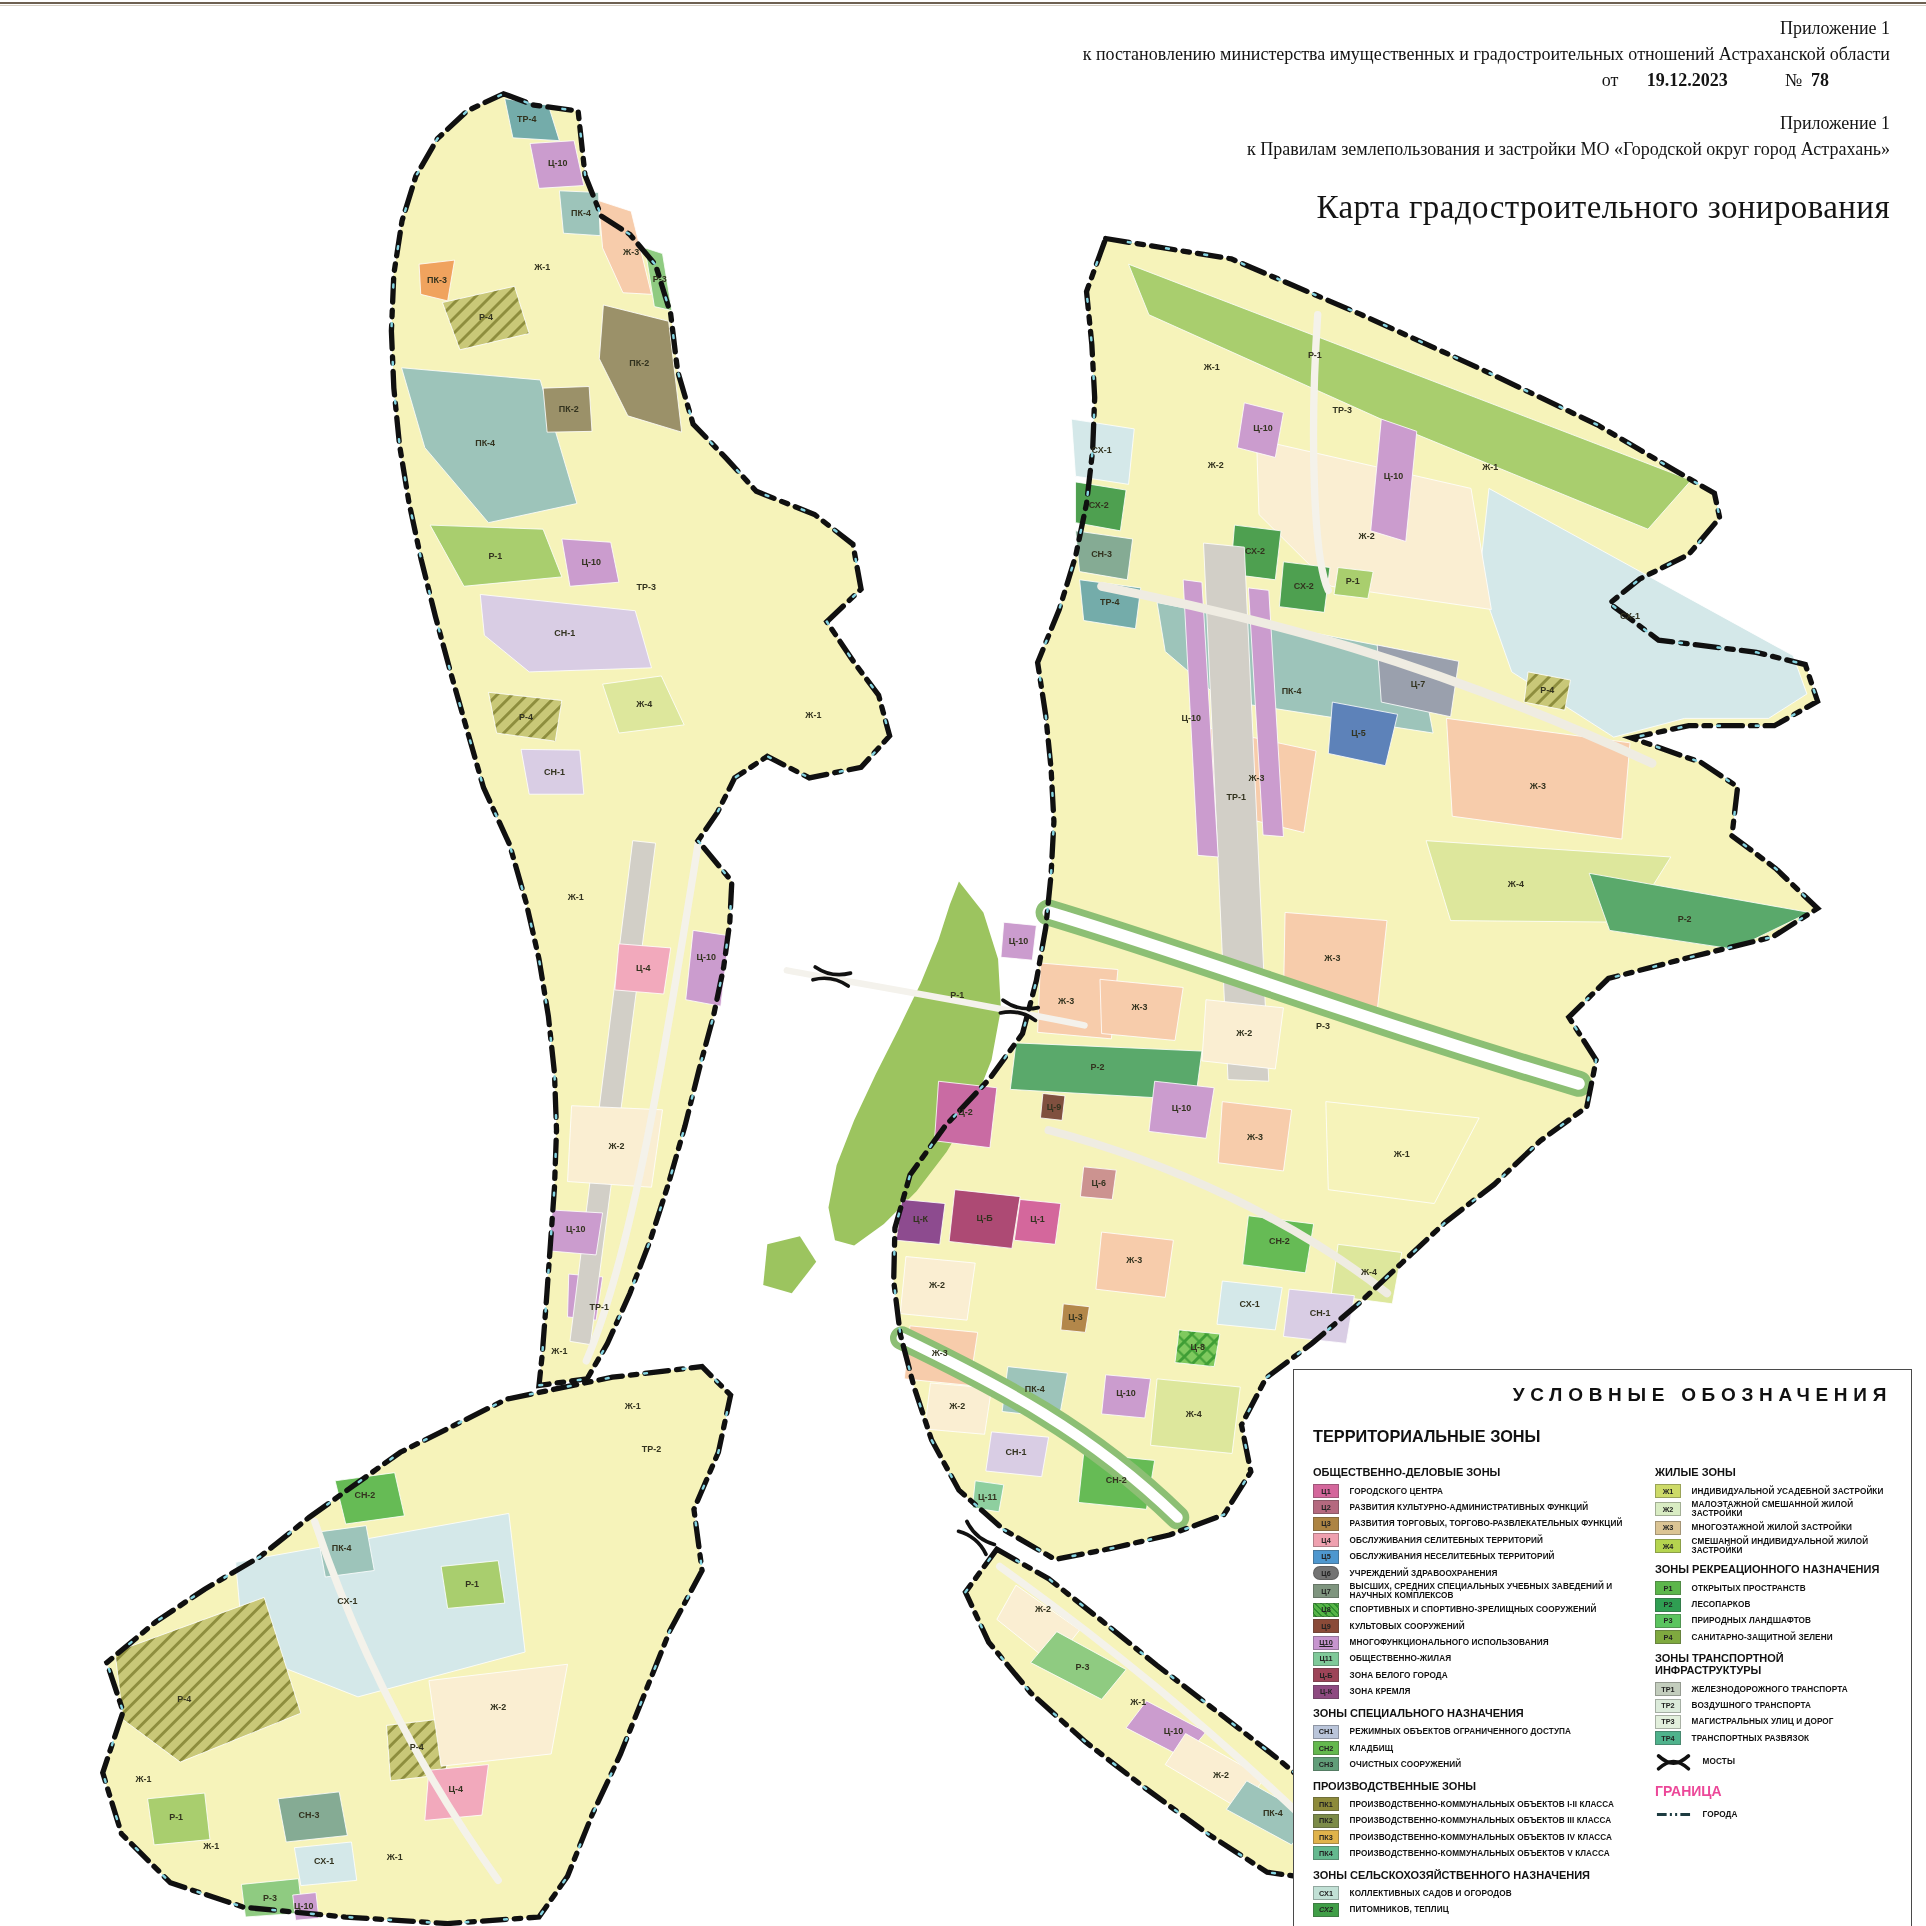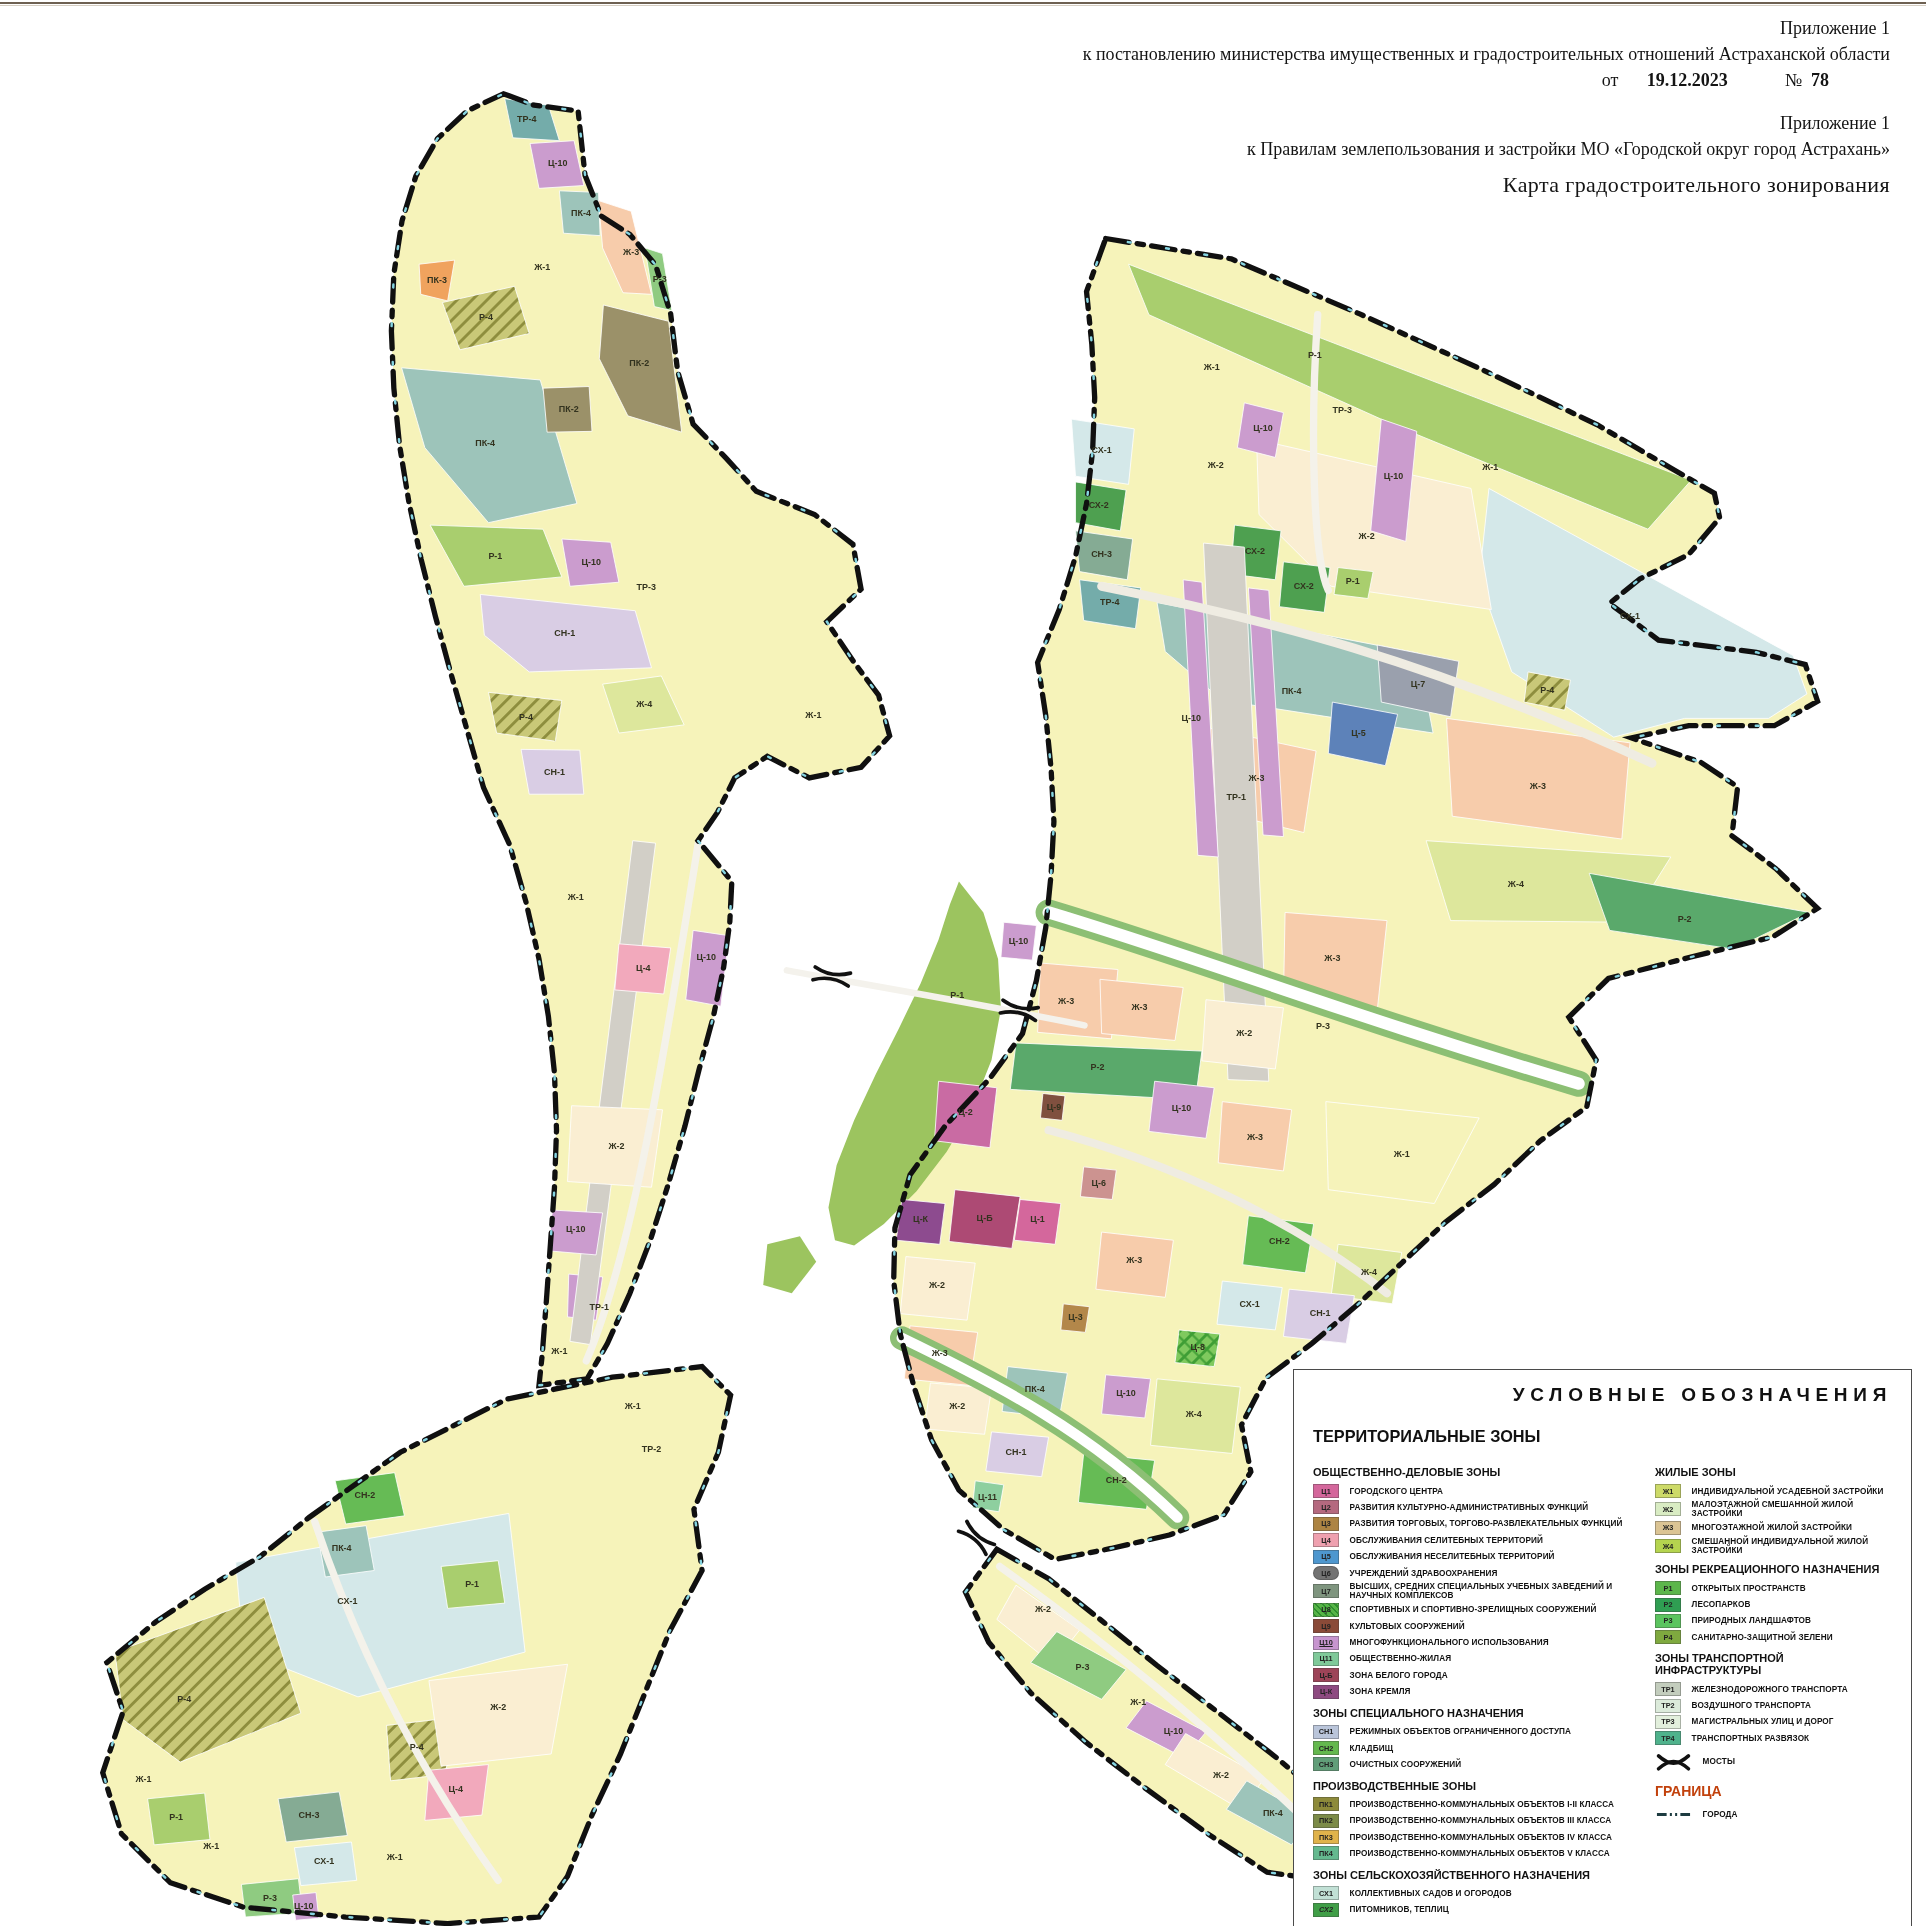--- a/index.html
+++ b/index.html
@@ -9,21 +9,21 @@
   .topline2{position:absolute;top:5.3px;left:0;width:100%;height:0.8px;background:#d6cec2;}
 
   
   .header{position:absolute;top:14.7px;right:36px;width:1468px;text-align:right;
           font-family:"Liberation Serif",serif;color:#141414;z-index:5;}
   .h-line{font-size:18px;line-height:1.45;}
   .h-docnum{font-size:18px;margin-top:3.3px;padding-right:61px;}
   .h-docnum .b{font-weight:bold;}
   .h-sp{display:inline-block;width:28.5px;}
   .h-gap{height:19px;}
-  .map-title{margin-top:10px;font-size:22px;letter-spacing:0.4px;}
+  .map-title{margin-top:27px;font-size:33px;letter-spacing:0.4px;}
 
   
   #map-svg{position:absolute;left:0;top:0;width:1926px;height:1926px;z-index:1;}
   .map-label{font-family:"Liberation Sans",sans-serif;font-weight:bold;font-size:22px;
              fill:#33331f;text-anchor:middle;}
 
   
   .legend{position:absolute;left:1293px;top:1369px;width:619px;height:557px;
           background:#ffffff;border:1.2px solid #4a4a4a;border-bottom:none;
           box-sizing:border-box;padding:14px 19px 8.2px 19px;z-index:6;}
@@ -32,21 +32,21 @@
   .legend-cols{display:flex;margin-top:12.2px;gap:14.7px;}
   .legend-col-left{width:58%;}
   .legend-col-right{width:42%;}
   .lg-group-title{font-size:11px;font-weight:bold;color:#111;margin:8.2px 0 5.7px 0;}
   .lg-item{display:flex;align-items:center;margin-bottom:2.4px;}
   .lg-chip{width:26px;height:14px;flex:0 0 26px;display:flex;align-items:center;justify-content:center;
            font-size:7.3px;font-weight:bold;color:#222;border:0.4px solid rgba(60,60,60,.35);box-sizing:border-box;}
   .lg-label{font-size:8.2px;font-weight:bold;color:#111;margin-left:10.6px;letter-spacing:0.1px;}
   .lg-icon-row{display:flex;align-items:center;margin:5.7px 0 2.4px 0;}
   .lg-icon{width:37px;height:21px;flex:0 0 37px;}
-  .lg-border-title{font-size:14px;font-weight:bold;margin-top:10.6px;color:#c2410c;}
+  .lg-border-title{font-size:14px;font-weight:bold;margin-top:10.6px;color:#ec4899;}
 </style>
 </head>
 <body>
 
 <div class="page">
   <div class="topline1"></div>
   <div class="topline2"></div>
 
   <svg id="map-svg" viewBox="0 0 4724 4724" xmlns="http://www.w3.org/2000/svg">
       <defs>

